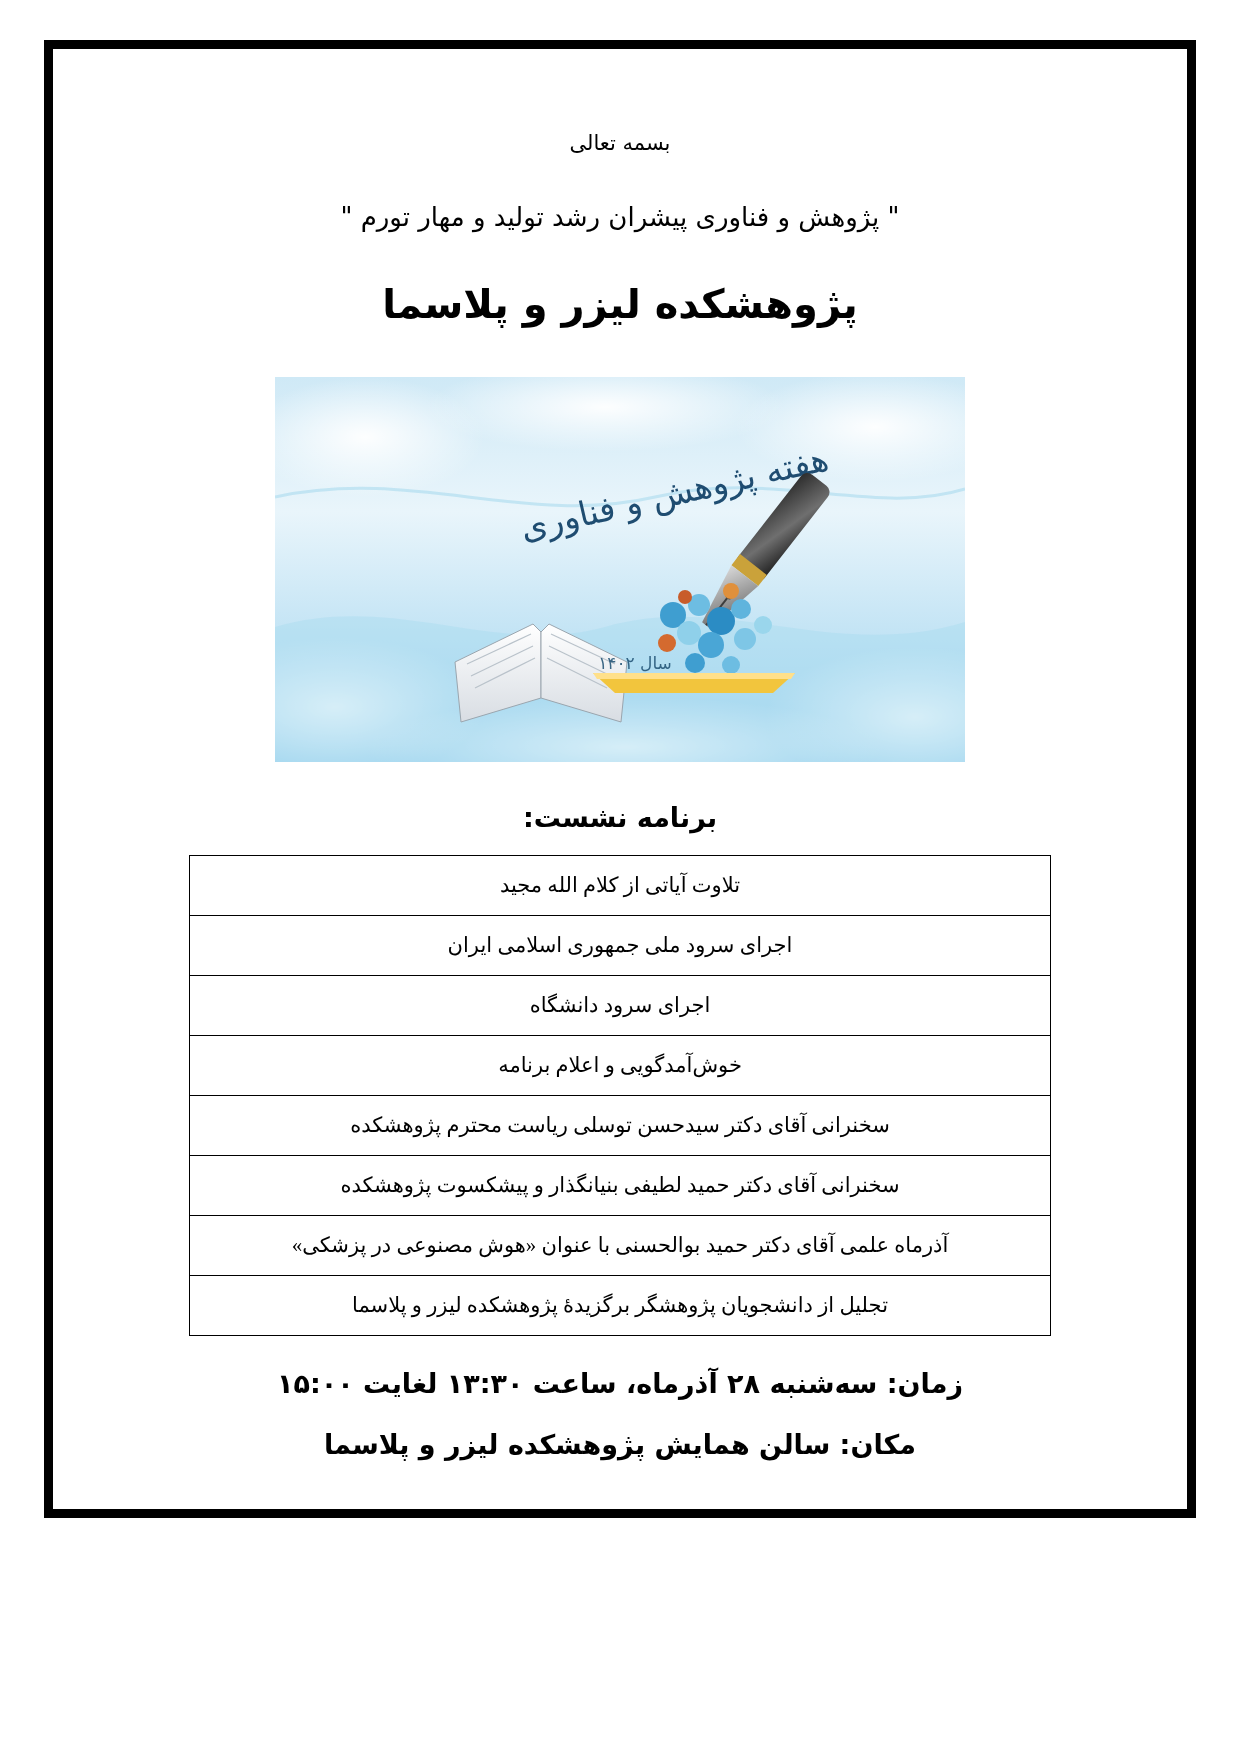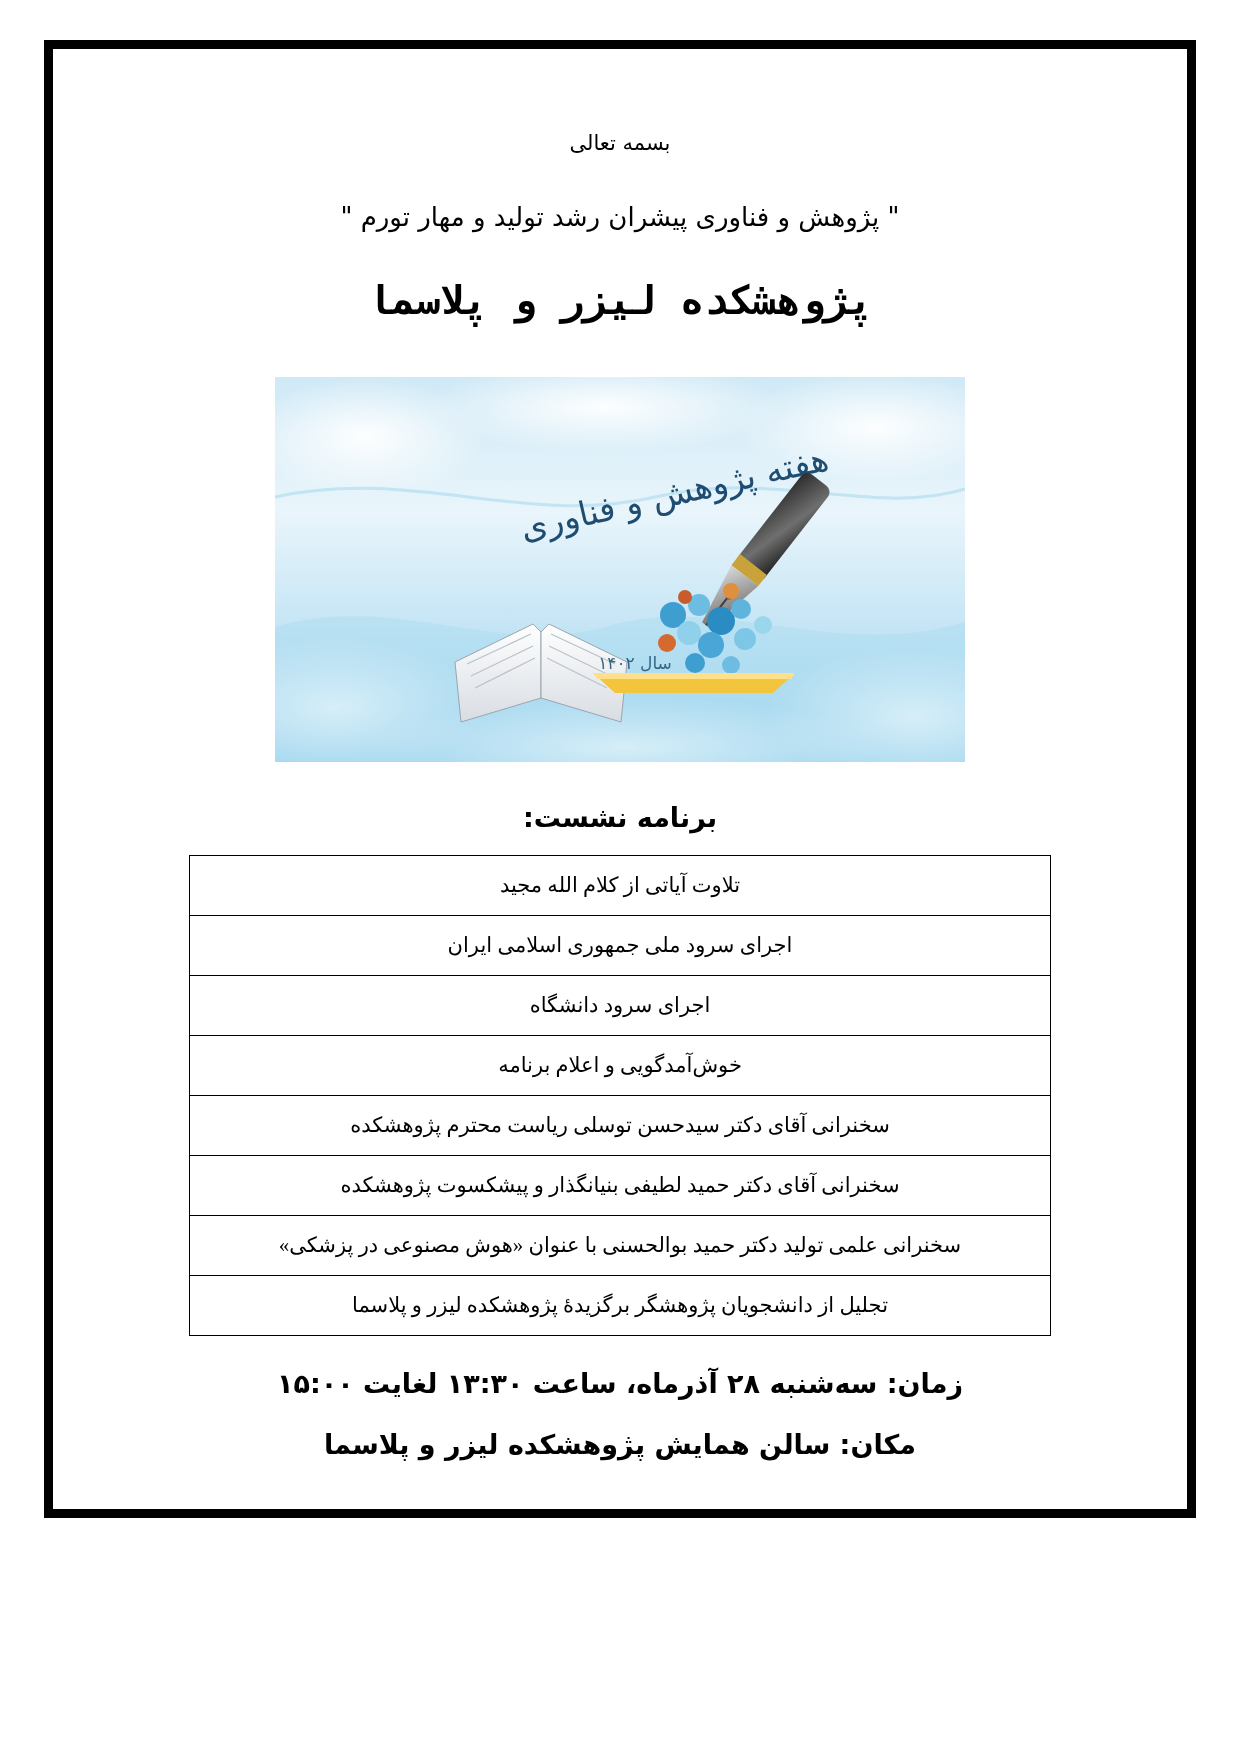--- a/index.html
+++ b/index.html
@@ -60,21 +60,20 @@
     line-height: 1.55;
     margin: 0 auto;
     max-width: 880px;
   }
   .title-sub {
     font-size: 40px;
     font-weight: bold;
     line-height: 1.55;
     margin: 6px auto 12px auto;
     max-width: 880px;
-    font-family: Liberation Mono, monospace;
   }
 
   
   .banner-wrap {
     margin: 42px auto 0 auto;
     width: 690px;
     height: 385px;
   }
   .banner {
     width: 100%;
@@ -230,21 +229,21 @@
         <tr>
           <td>خوش‌آمدگویی و اعلام برنامه</td>
         </tr>
         <tr>
           <td>سخنرانی آقای دکتر سیدحسن توسلی ریاست محترم پژوهشکده</td>
         </tr>
         <tr>
           <td>سخنرانی آقای دکتر حمید لطیفی بنیانگذار و پیشکسوت پژوهشکده</td>
         </tr>
         <tr>
-          <td>سخنرانی علمی تولید دکتر حمید بوالحسنی با عنوان «هوش مصنوعی در پزشکی»</td>
+          <td>آذرماه علمی آقای دکتر حمید بوالحسنی با عنوان «هوش مصنوعی در پزشکی»</td>
         </tr>
         <tr>
           <td>تجلیل از دانشجویان پژوهشگر برگزیدهٔ پژوهشکده لیزر و پلاسما</td>
         </tr>
       </tbody>
     </table>
 
     <div class="footer-line">زمان: سه‌شنبه ۲۸ آذرماه، ساعت ۱۳:۳۰ لغایت ۱۵:۰۰</div>
     <div class="footer-line second">مکان: سالن همایش پژوهشکده لیزر و پلاسما</div>
 

